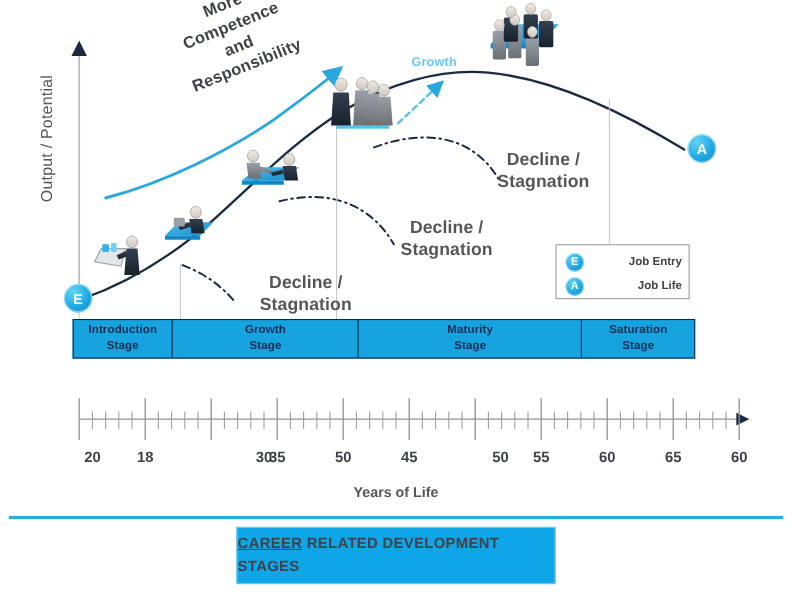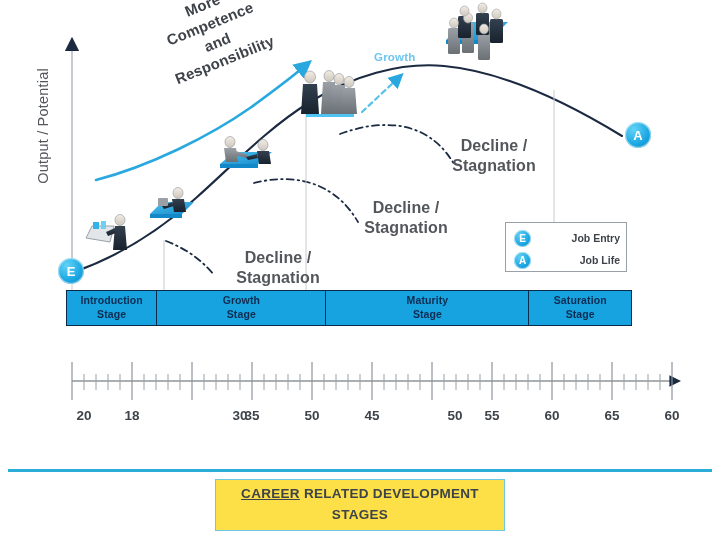--- a/index.html
+++ b/index.html
@@ -152,22 +152,22 @@
     position:absolute;left:8px;top:469px;width:704px;height:3px;
     background:#2badd8;
   }
   .titlebox{
     position:absolute;
     left:215px;top:479px;
     width:290px;height:52px;
     border:1.4px solid #6fc7e6;
     box-sizing:border-box;
     display:flex;flex-direction:column;
-    align-items:center;justify-content:center;
-    background:#fde047;
+    align-items:flex-start;justify-content:center;
+    background:#0ea5e9;
   }
   .tline{
     font-size:13.5px;font-weight:600;color:#3e4349;
     letter-spacing:.3px;line-height:1.55;
   }
   .tline .u{text-decoration:underline;}
 </style>
 </head>
 <body>
 
@@ -403,20 +403,21 @@
       <div class="ticknum" style="left: 252px;">35</div>
       <div class="ticknum" style="left: 312px;">50</div>
       <div class="ticknum" style="left: 372px;">45</div>
       <div class="ticknum" style="left: 440px; margin-left: 15px;">50</div>
       <div class="ticknum" style="left: 492px;">55</div>
       <div class="ticknum" style="left: 552px;">60</div>
       <div class="ticknum" style="left: 612px;">65</div>
       <div class="ticknum" style="left: 672px;">60</div>
     </div>
 
+  <div class="axistitle">Years of Life</div>
 
   <div class="rule"></div>
 
   <div class="titlebox">
     <div class="tline">
       <span class="u">CAREER</span><span> RELATED DEVELOPMENT</span>
     </div>
     <div class="tline">STAGES</div>
   </div>
 

